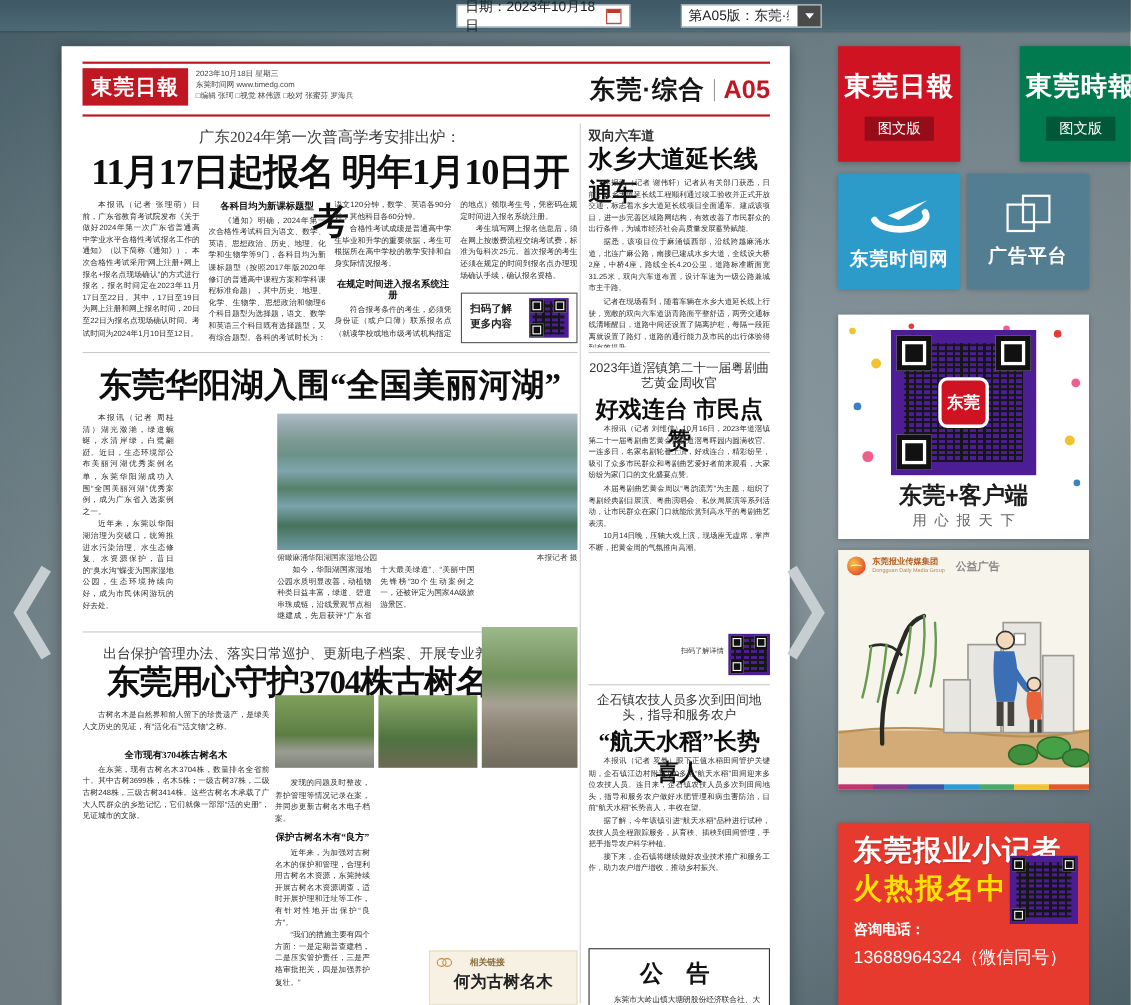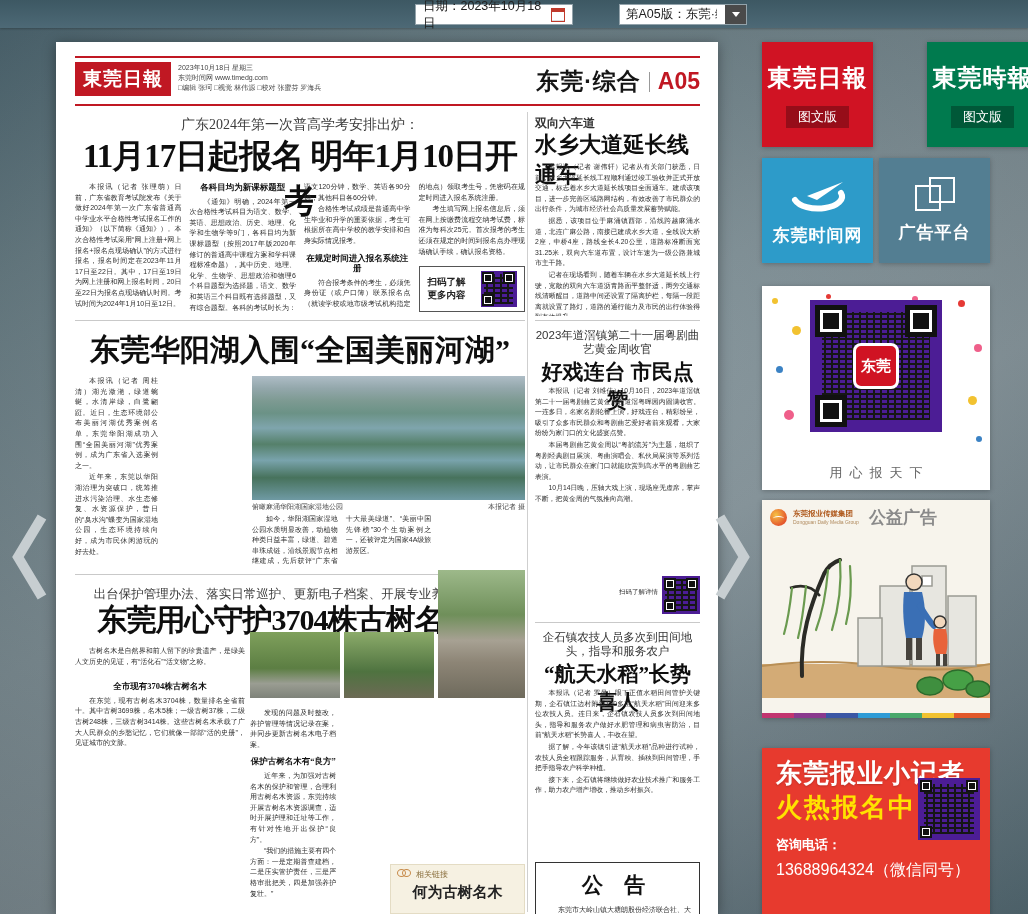--- a/index.html
+++ b/index.html
@@ -68,21 +68,21 @@
   .qr-lg .f{width:22px;height:22px;border-width:5px;}
   .qr-lg .f::after{inset:3px;}
   #qr-logo{position:absolute;left:50%;top:50%;transform:translate(-50%,-50%);
     width:40px;height:40px;background:#d01323;border-radius:8px;border:3px solid #fff;
     color:#fff;display:flex;align-items:center;justify-content:center;font-size:15px;font-weight:700;}
   
   .rail-kicker{font-size:11.5px;line-height:14px;color:#333;}
   .rail-head{font-weight:700;color:#0e0e0e;}
   
   #linkbox{background:#f6f1e2;border:1px solid #e4dcc4;box-sizing:border-box;padding:4px 6px;}
-  #linkbox .tag{display:flex;align-items:flex-start;gap:5px;font-size:8px;color:#8a6f3d;}
+  #linkbox .tag{display:flex;align-items:center;gap:16px;font-size:8px;color:#8a6f3d;font-weight:bold;}
   .chain{width:14px;height:8px;position:relative;}
   .chain::before,.chain::after{content:"";position:absolute;width:7px;height:6px;border:1.5px solid #c78a4a;border-radius:50%;top:0;}
   .chain::after{left:5px;}
   #linkbox .ttl{font-size:15px;font-weight:700;text-align:center;margin-top:3px;color:#222;}
   
   #notice{border:1.5px solid #333;box-sizing:border-box;padding:8px 8px 4px;background:#fff;}
   #notice .ttl{font-size:21px;font-weight:700;text-align:center;letter-spacing:8px;color:#111;}
   
   .tile{position:absolute;width:111px;height:105px;display:flex;flex-direction:column;align-items:center;
     justify-content:center;gap:12px;color:#fff;box-shadow:0 1px 5px rgba(0,0,0,.25);cursor:pointer;}
@@ -110,21 +110,21 @@
   .d9{left:64px;top:8px;width:5px;height:5px;background:#e53935;}
   .d10{left:150px;top:10px;width:6px;height:6px;background:#ef5f8a;}
   #qrcard .ttl{position:absolute;left:0;right:0;top:150px;text-align:center;font-size:21px;font-weight:700;color:#1d1d1d;}
   #qrcard .sub{position:absolute;left:0;right:0;top:178px;text-align:center;font-size:13px;color:#666;letter-spacing:7px;text-indent:7px;}
   #psacard{left:762px;top:500px;width:228px;height:218px;background:#f7f4ec;box-shadow:0 1px 5px rgba(0,0,0,.25);}
   #psacard .hdr{display:flex;align-items:center;gap:6px;padding:6px 8px 2px;}
   .phoenix{width:17px;height:17px;border-radius:50%;background:radial-gradient(circle at 35% 35%,#f6c244,#e4572e 70%);position:relative;flex:0 0 auto;}
   .phoenix::after{content:"";position:absolute;left:3px;top:7px;width:11px;height:4px;border-radius:50%;border-top:1.6px solid #fff;}
   #psacard .brand{font-size:7.5px;color:#b05a1e;font-weight:700;line-height:8px;}
   #psacard .brand small{display:block;font-size:5px;color:#b08a5e;font-weight:400;}
-  #psacard .lab{font-size:17px;color:#8a8a8a;font-weight:700;margin-left:4px;}
+  #psacard .lab{font-size:10px;color:#8a8a8a;font-weight:700;margin-left:4px;}
   #psacard .stripe{position:absolute;left:0;right:0;bottom:0;height:5px;
     background:linear-gradient(90deg,#c2356f 0 14%,#8a3a8e 0 28%,#3b57a5 0 42%,#2e9bd6 0 56%,#49a86b 0 70%,#f2c230 0 84%,#e2582a 0 100%);}
   #banner{left:762px;top:748px;width:228px;height:204px;background:#e73a2e;box-shadow:0 1px 5px rgba(0,0,0,.25);
     color:#fff;cursor:pointer;overflow:hidden;}
   #banner .l1{position:absolute;left:14px;top:8px;font-size:26px;font-weight:700;letter-spacing:1px;text-shadow:0 1px 2px rgba(0,0,0,.2);}
   #banner .l2{position:absolute;left:14px;top:42px;font-size:26px;font-weight:700;color:#ffe200;letter-spacing:2px;}
   #banner .pl{position:absolute;left:14px;top:88px;font-size:13px;font-weight:700;}
   #banner .ph{position:absolute;left:14px;top:112px;font-size:16px;font-weight:400;}
   #banner .bqr{position:absolute;right:10px;top:30px;width:62px;height:62px;}
   
@@ -313,20 +313,21 @@
       <span class="dot d7"></span>
       <span class="dot d8"></span>
     <span class="dot d9"></span>
       <span class="dot d10"></span>
     <div class="qr qr-lg abs" style="left:48px;top:14px;width:132px;height:132px;">
       <i class="f tl"></i>
         <i class="f tr"></i>
         <i class="f bl"></i>
       <div id="qr-logo" class="sf">东莞</div>
     </div>
+    <div class="ttl">东莞+客户端</div>
     <div class="sub">用心报天下</div>
   </div>
 
   <div class="abs" id="psacard">
     <div class="hdr">
       <span class="phoenix"></span>
       <span class="brand">
         <span>东莞报业传媒集团</span>
         <small>Dongguan Daily Media Group</small>
       </span>

